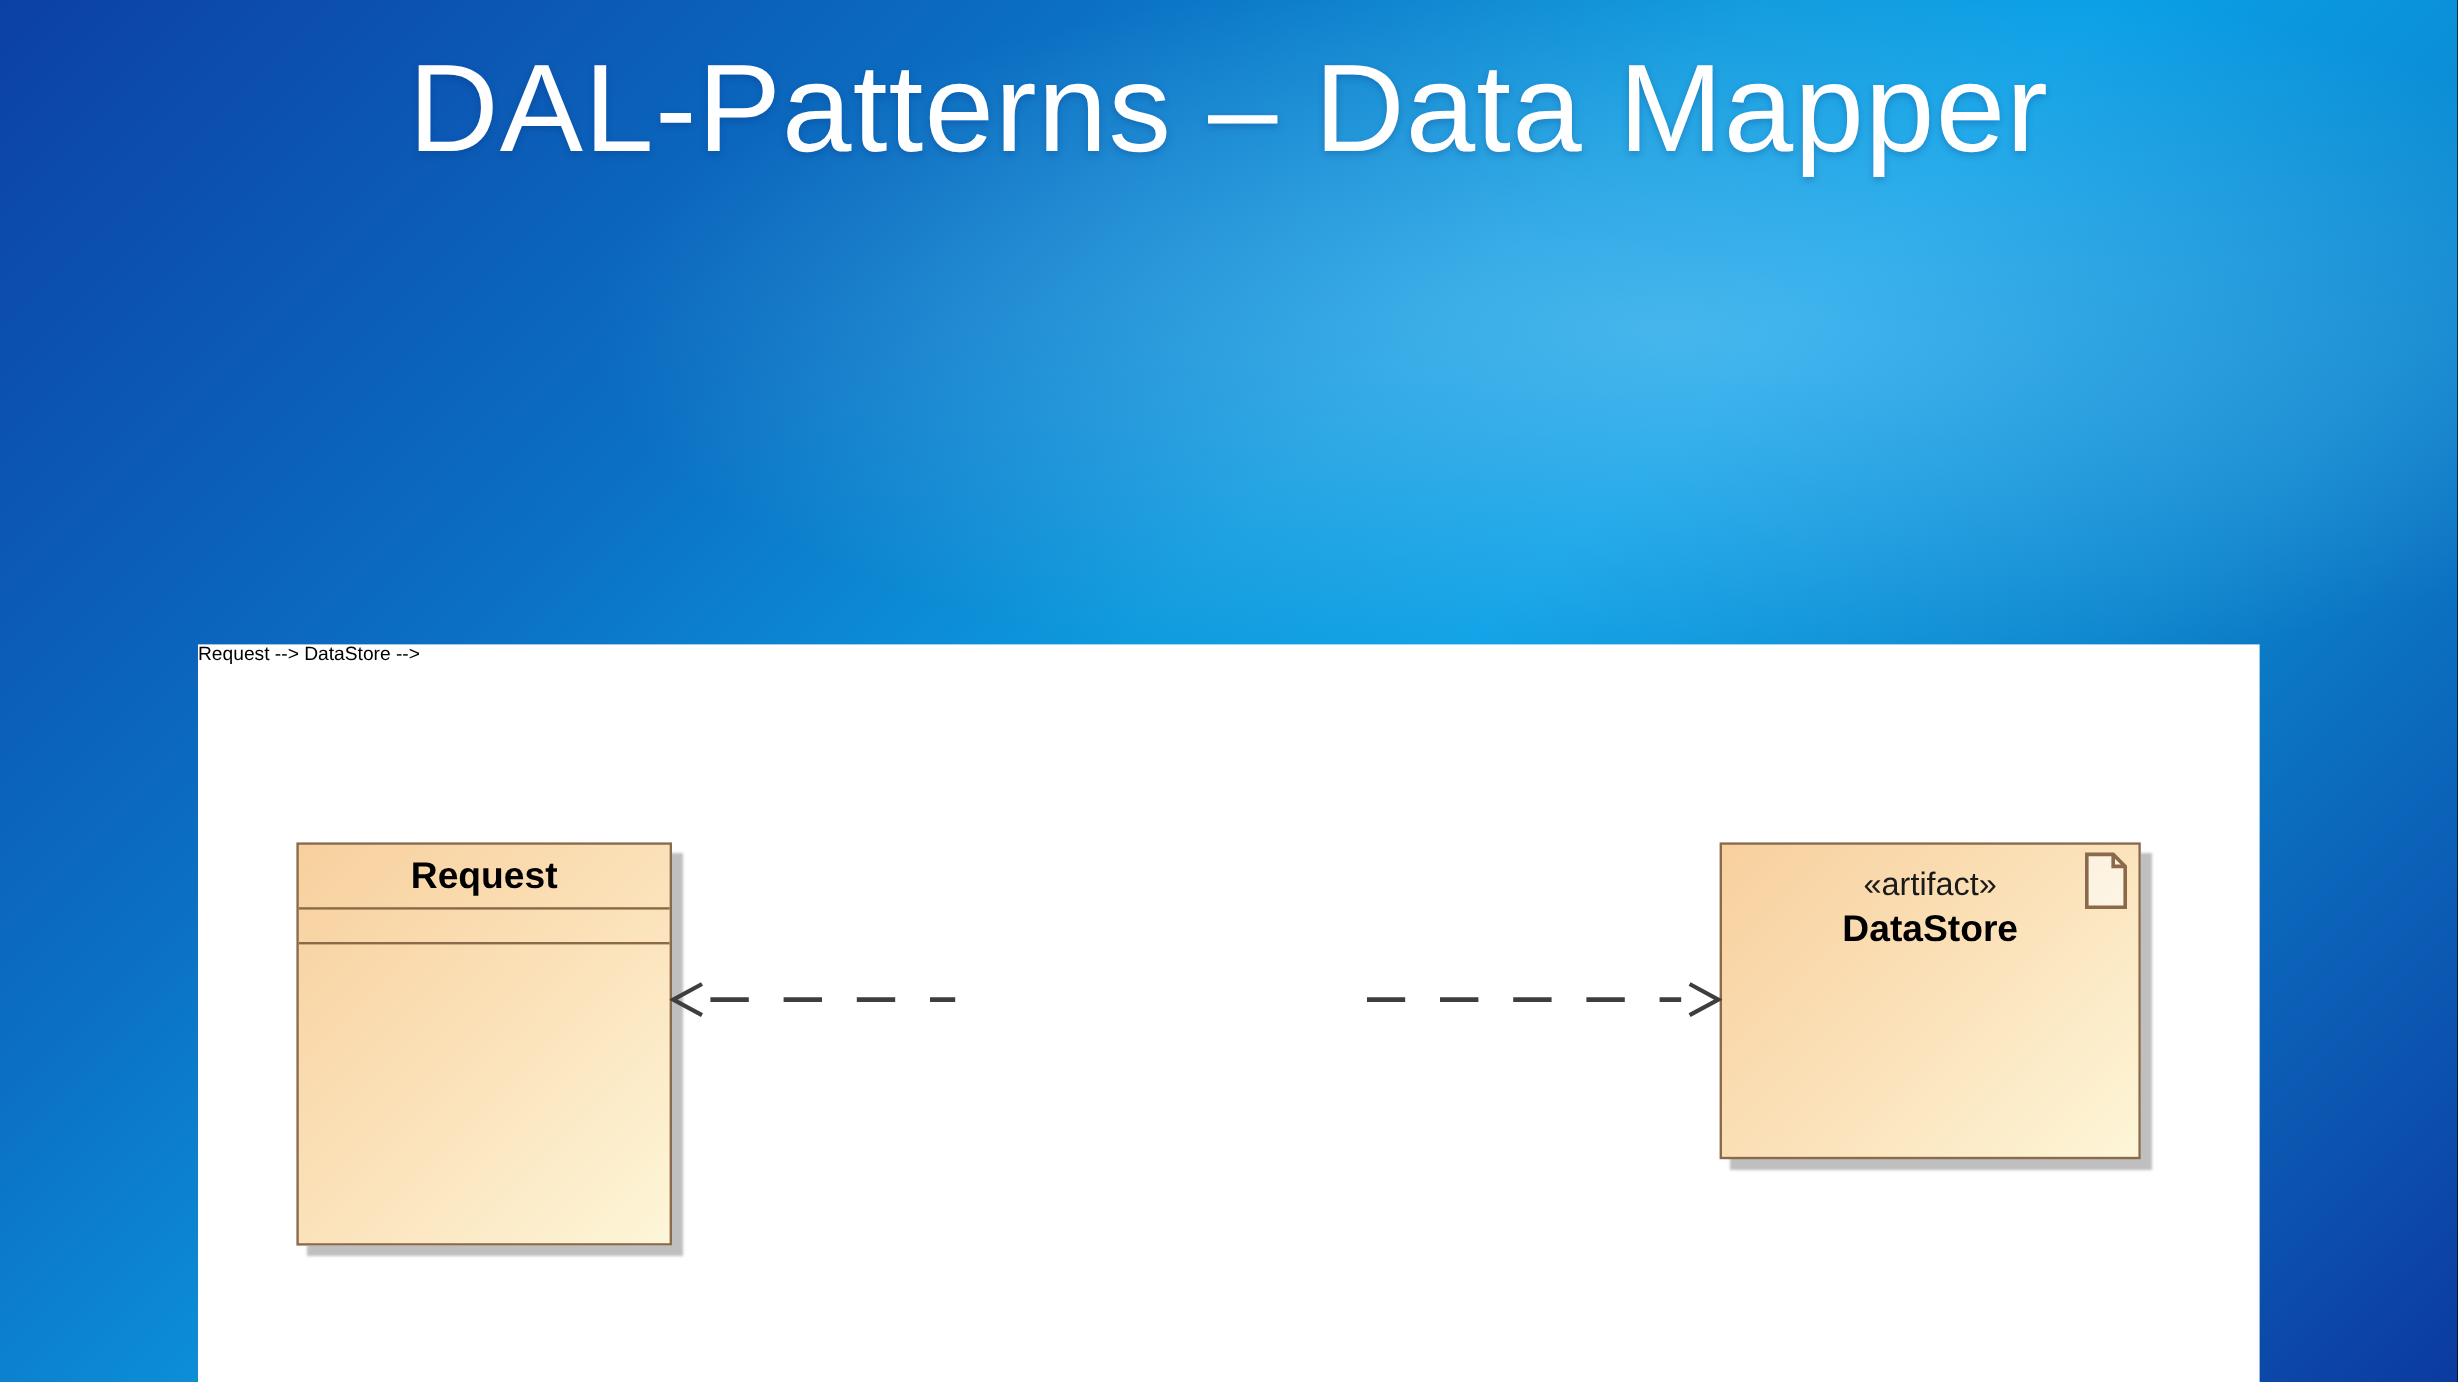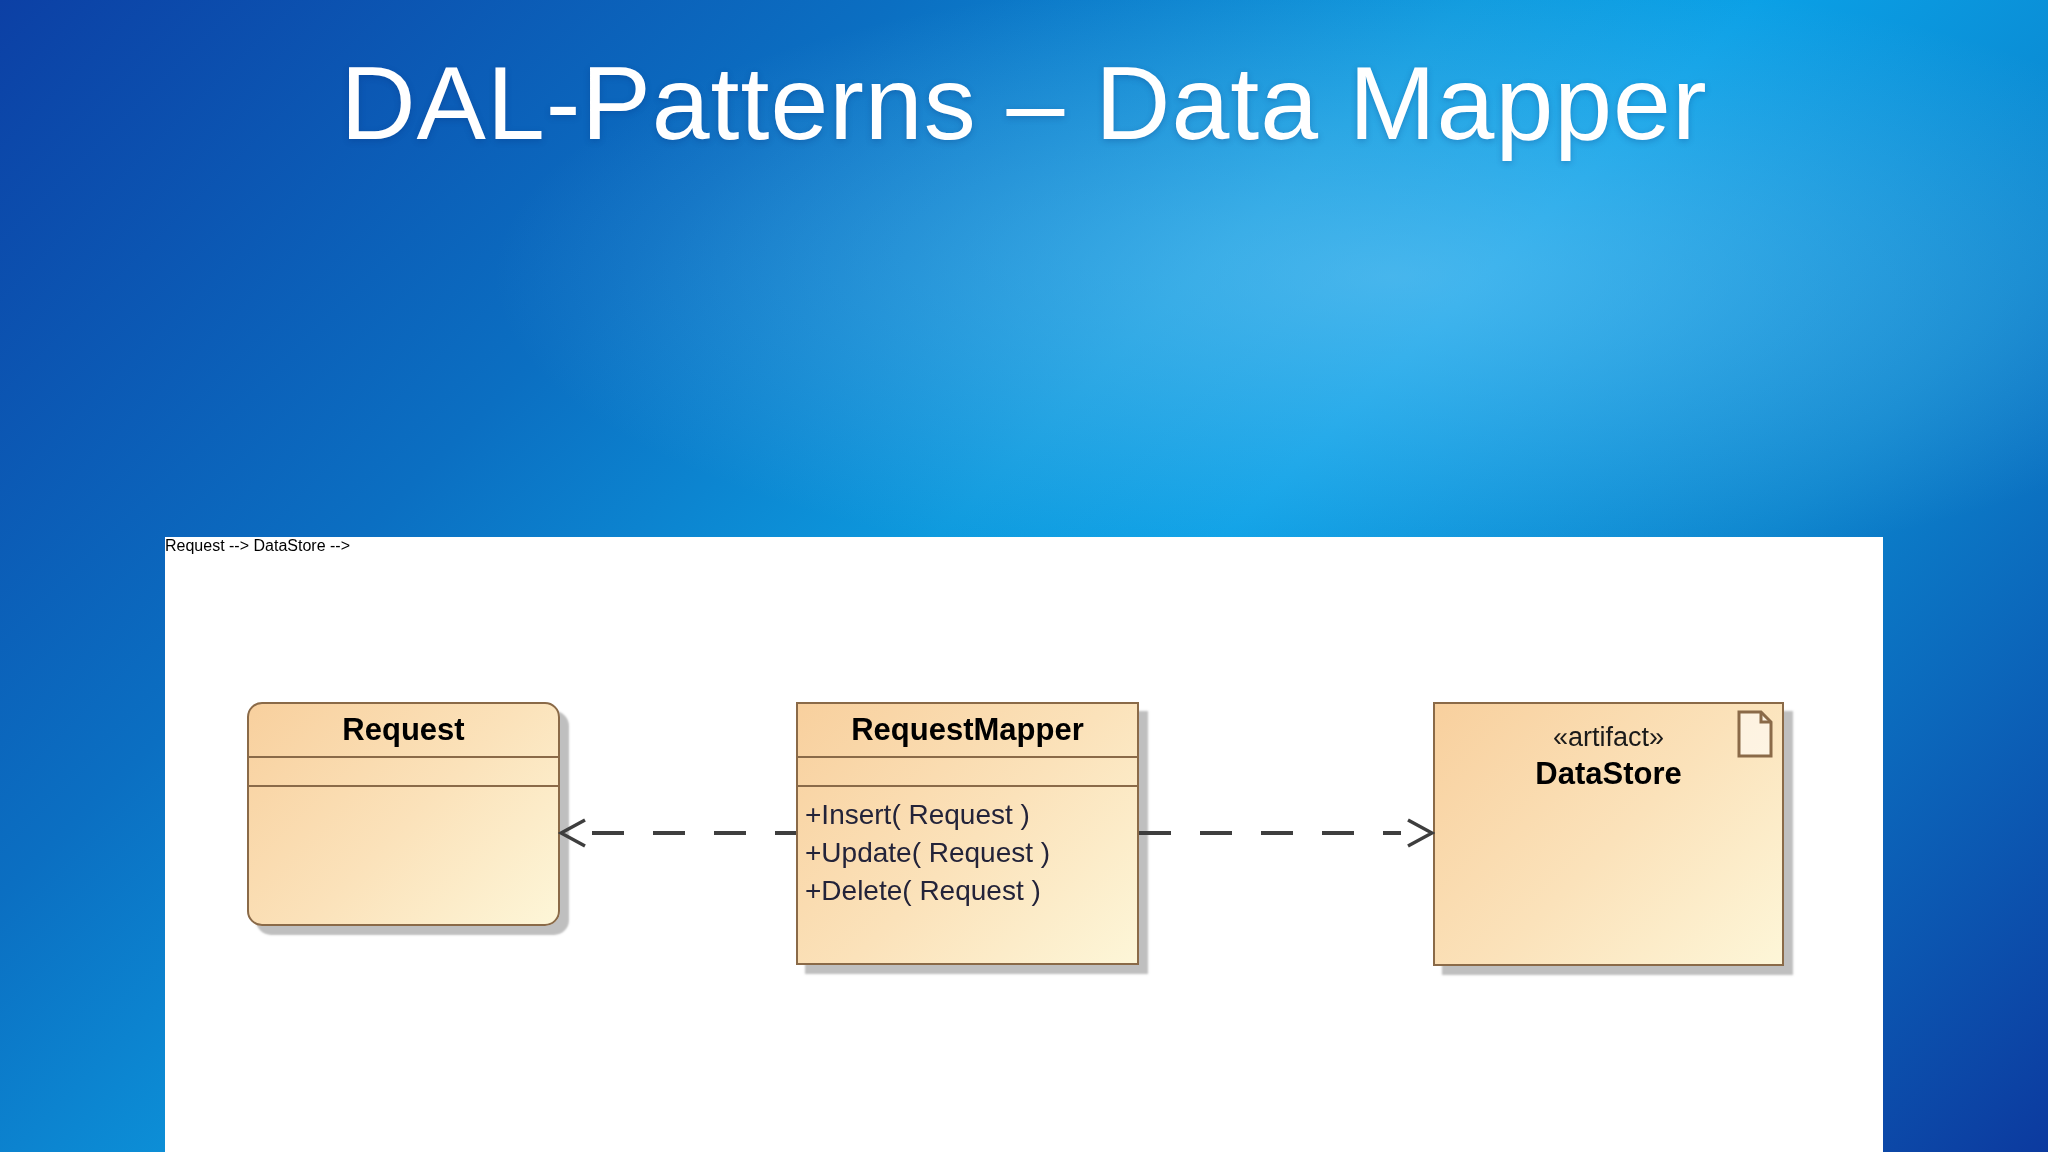--- a/index.html
+++ b/index.html
@@ -8,21 +8,21 @@
     width: 2048px;
     height: 1152px;
     overflow: hidden;
     font-family: "Liberation Sans", sans-serif;
     background:
       radial-gradient(ellipse 1250px 430px at 68% 24%, rgba(130,205,246,0.50), rgba(130,205,246,0) 72%),
       linear-gradient(135deg, #0c40a5 0%, #0b6fc2 28%, #0d9ade 46%, #0aa0e6 55%, #0b84cd 72%, #0c3a9f 100%);
   }
   .slide-title {
     position: absolute;
-    top: 44px;
+    top: 32px;
     left: 0;
     width: 100%;
     text-align: center;
     color: #ffffff;
     font-size: 104px;
     font-weight: 300;
     letter-spacing: 1px;
     line-height: 1.15;
     text-shadow: 0 2px 6px rgba(0,40,110,0.25);
   }
@@ -93,36 +93,27 @@
 </head>
 <body>
 
 <div class="stage">
 
   <div class="slide-title">DAL-Patterns – Data Mapper</div>
 
   <div class="panel">
 
     
-    <div class="uml-box" style="left:82px; top:165px; width:313px; height:224px;border-radius:15px;">
+    <div class="uml-box" style="left:82px; top:165px; width:313px; height:336px;">
       <div class="uml-name">Request</div>
       <div class="uml-attrs"></div>
       <div class="uml-ops"></div>
     </div>
 
     
-    <div class="uml-box" style="left:631px; top:165px; width:343px; height:263px;">
-      <div class="uml-name">RequestMapper</div>
-      <div class="uml-attrs"></div>
-      <div class="uml-ops">
-        <div>+Insert( Request )</div>
-        <div>+Update( Request )</div>
-        <div>+Delete( Request )</div>
-      </div>
-    </div>
 
     
     <div class="uml-box" style="left:1268px; top:165px; width:351px; height:264px;">
       <div class="artifact-body">
         <div class="stereotype">«artifact»</div>
         <div class="artifact-name">DataStore</div>
       </div>
       <svg class="doc-icon" viewBox="0 0 36 48">
         <path d="M2 2 L24 2 L34 12 L34 46 L2 46 Z" fill="rgba(255,255,255,0.55)" stroke="#8a6a48" stroke-width="3" stroke-linejoin="miter"></path>
         <path d="M24 2 L24 12 L34 12" fill="none" stroke="#8a6a48" stroke-width="3"></path>

